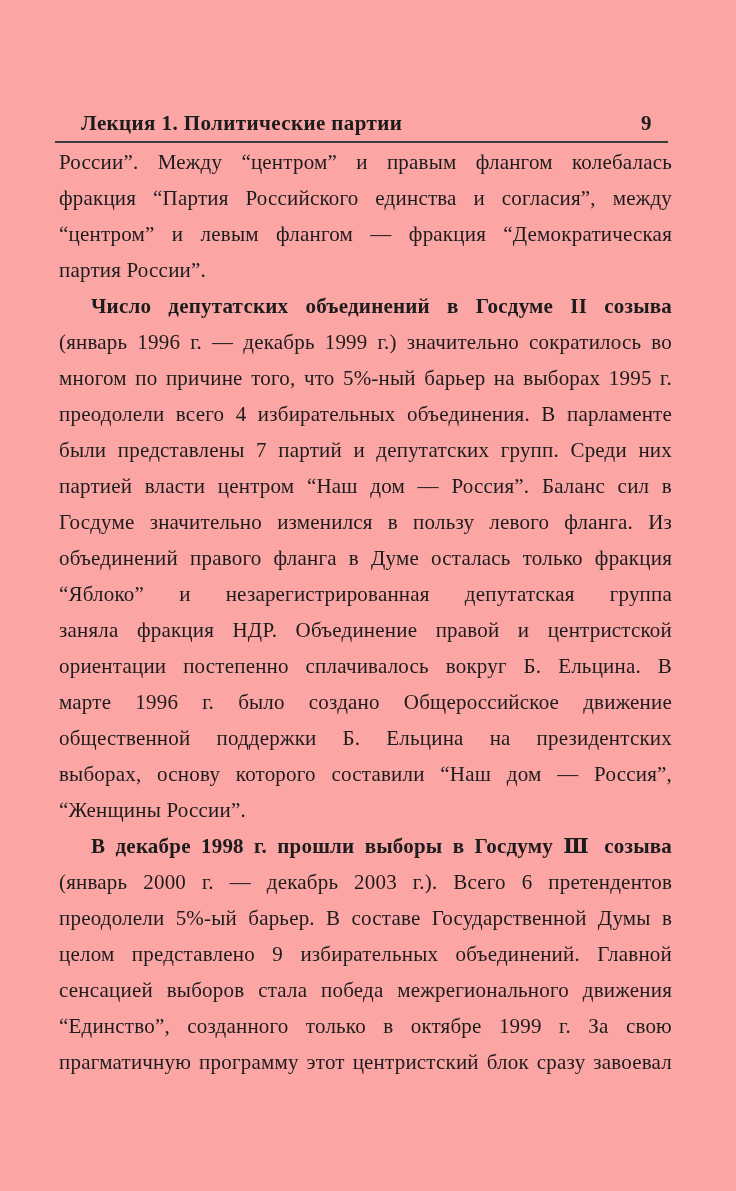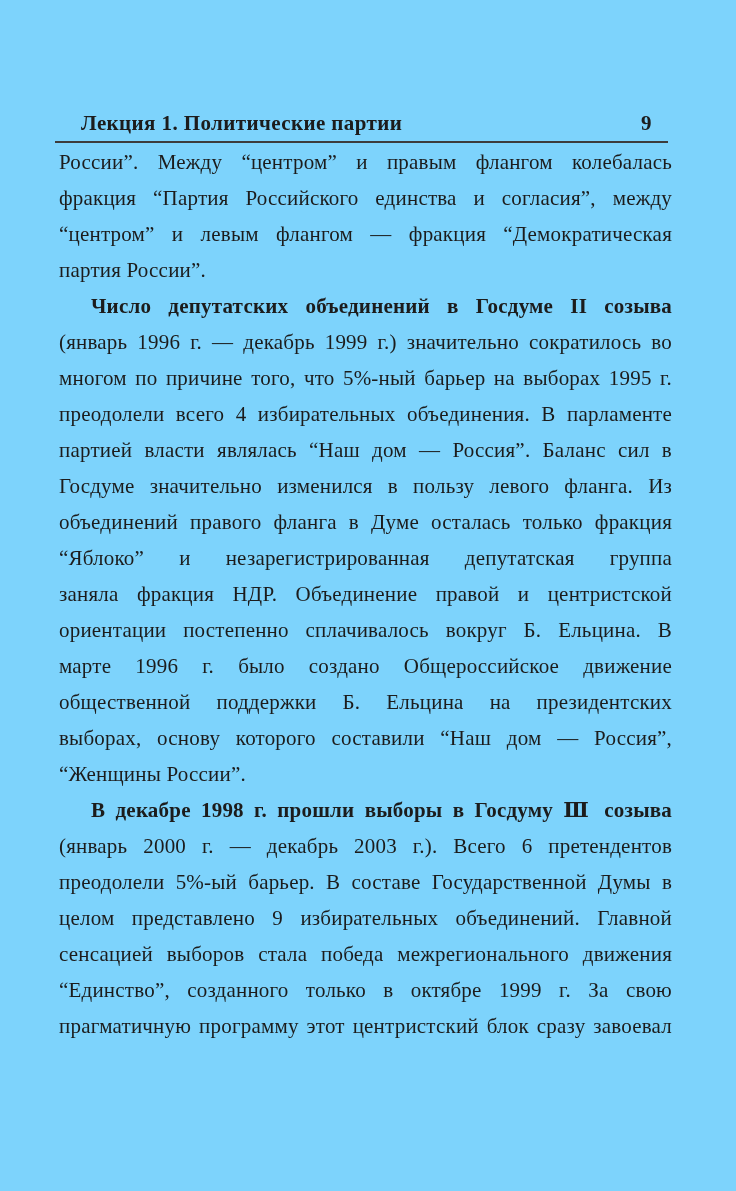--- a/index.html
+++ b/index.html
@@ -4,21 +4,21 @@
 <style>
   html, body {
     margin: 0;
     padding: 0;
     background: #ffffff;
   }
   .page {
     position: relative;
     width: 736px;
     height: 1191px;
-    background: #7dd3fc;
+    background: #fca5a5;
     overflow: hidden;
     font-family: "Liberation Serif", "DejaVu Serif", serif;
     color: #1c1c1c;
   }
   
   .running-head {
     position: absolute;
     left: 57px;
     top: 110px;
     width: 611px;
@@ -84,21 +84,22 @@
 
   <div class="page-body">
       <div class="line">России”. Между “центром” и правым флангом колебалась</div>
       <div class="line">фракция “Партия Российского единства и согласия”, между</div>
       <div class="line">“центром” и левым флангом — фракция “Демократическая</div>
       <div class="line endline">партия России”.</div>
       <div class="line indent">Число депутатских объединений в Госдуме II созыва</div>
       <div class="line">(январь 1996 г. — декабрь 1999 г.) значительно сократилось во</div>
       <div class="line">многом по причине того, что 5%-ный барьер на выборах 1995 г.</div>
       <div class="line">преодолели всего 4 избирательных объединения. В парламенте</div>
-      <div class="line">партией власти являлась “Наш дом — Россия”. Баланс сил в</div>
+      <div class="line">были представлены 7 партий и депутатских групп. Среди них</div>
+      <div class="line">партией власти центром “Наш дом — Россия”. Баланс сил в</div>
       <div class="line">Госдуме значительно изменился в пользу левого фланга. Из</div>
       <div class="line">объединений правого фланга в Думе осталась только фракция</div>
       <div class="line">“Яблоко” и незарегистрированная депутатская группа</div>
       <div class="line">заняла фракция НДР. Объединение правой и центристской</div>
       <div class="line">ориентации постепенно сплачивалось вокруг Б. Ельцина. В</div>
       <div class="line">марте 1996 г. было создано Общероссийское движение</div>
       <div class="line">общественной поддержки Б. Ельцина на президентских</div>
       <div class="line">выборах, основу которого составили “Наш дом — Россия”,</div>
       <div class="line endline">“Женщины России”.</div>
       <div class="line indent">В декабре 1998 г. прошли выборы в Госдуму Ⅲ созыва</div>

